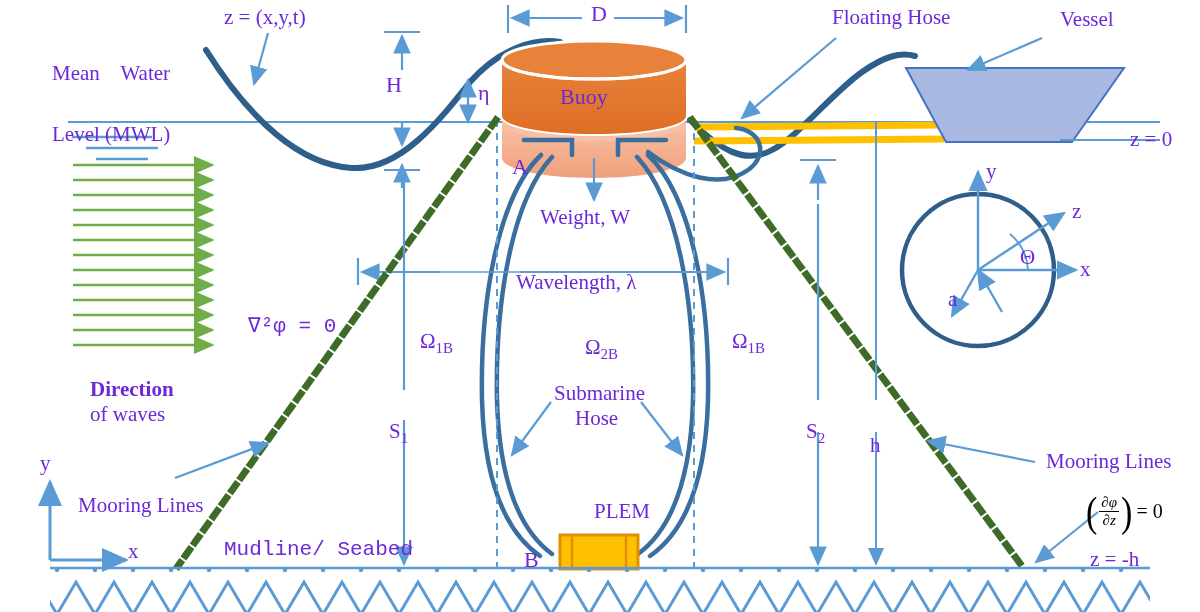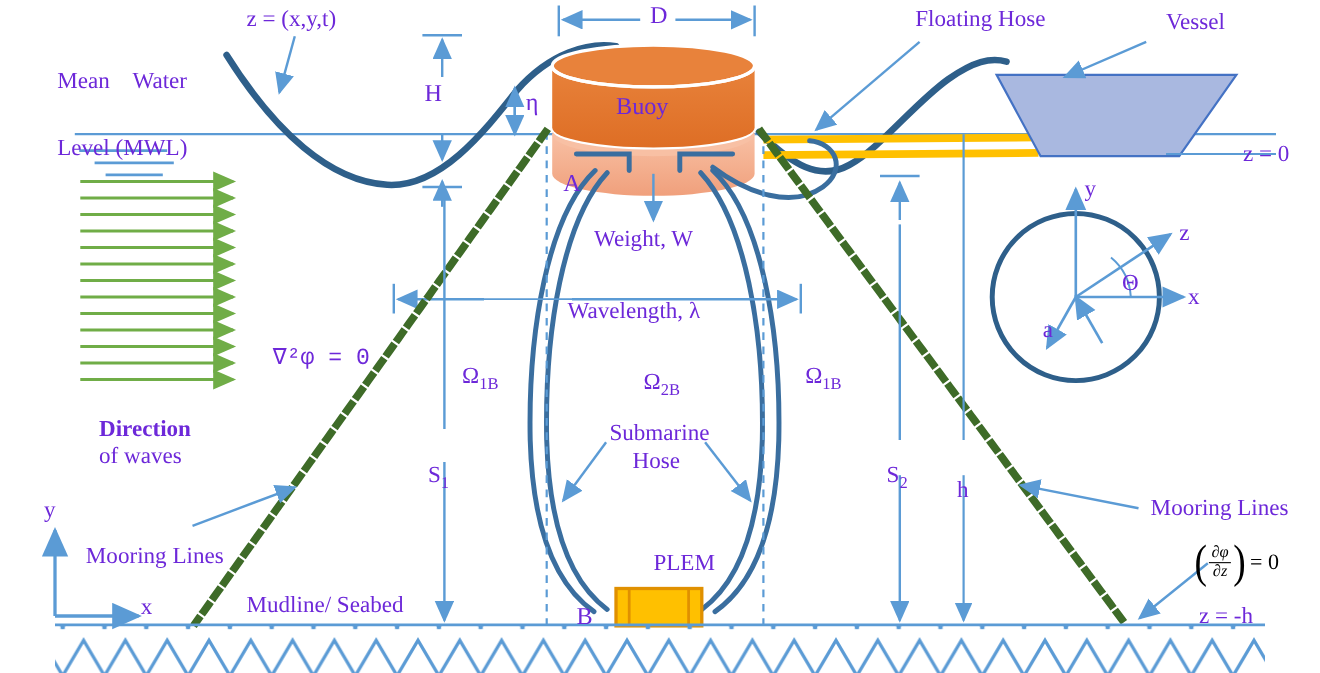--- a/index.html
+++ b/index.html
@@ -262,21 +262,21 @@
 
 <div class="lbl s21" style="left:389px;top:420px;"><span>S</span><span class="sub">1</span></div>
 
 <div class="lbl s21" style="left:806px;top:420px;"><span>S</span><span class="sub">2</span></div>
 
 <div class="lbl s21" style="left:870px;top:434px;">h</div>
 
 <div class="lbl s21" style="left:78px;top:494px;">Mooring Lines</div>
 <div class="lbl s21" style="left:1046px;top:450px;">Mooring Lines</div>
 
-<div class="lbl s21" style="left:224px;top:538px;">Mudline/ Seabed</div>
+<div class="lbl s21" style="left:224px;top:538px;font-family:Liberation Mono, monospace;">Mudline/ Seabed</div>
 <div class="lbl s21" style="left:554px;top:500px;margin-left:40px;">PLEM</div>
 
 <div class="lbl s21" style="left:40px;top:452px;">y</div>
 <div class="lbl s21" style="left:128px;top:540px;">x</div>
 
 <div class="lbl s21" style="left:986px;top:160px;">y</div>
 <div class="lbl s21" style="left:1080px;top:258px;">x</div>
 <div class="lbl s21" style="left:1072px;top:200px;">z</div>
 <div class="lbl s21" style="left:1020px;top:246px;">Θ</div>
 <div class="lbl s21" style="left:948px;top:288px;">a</div>

